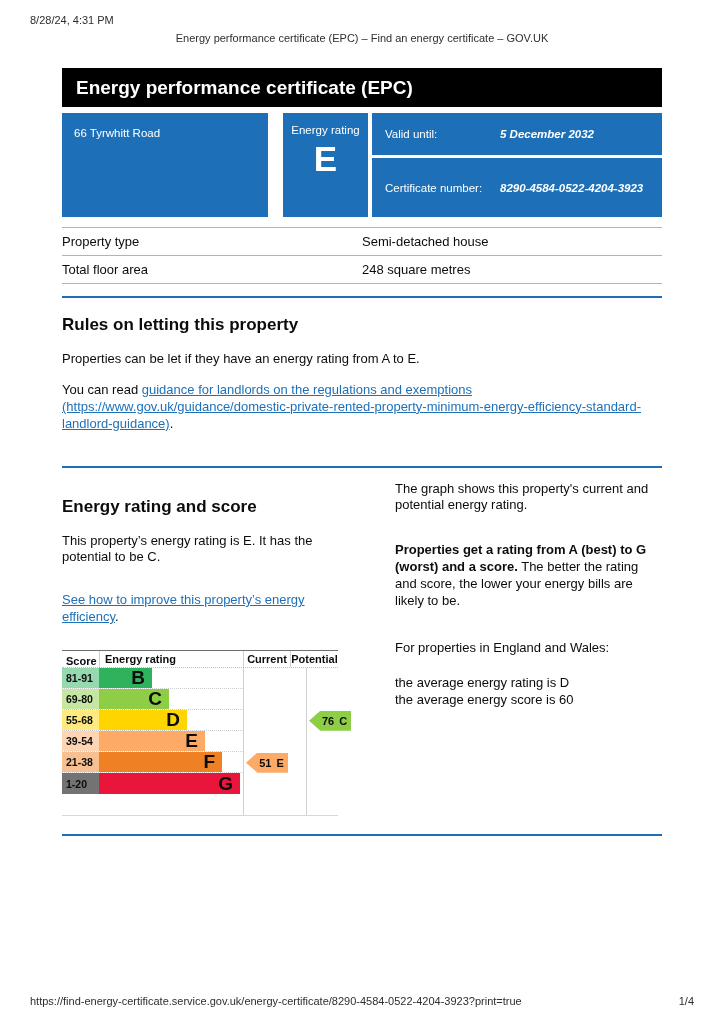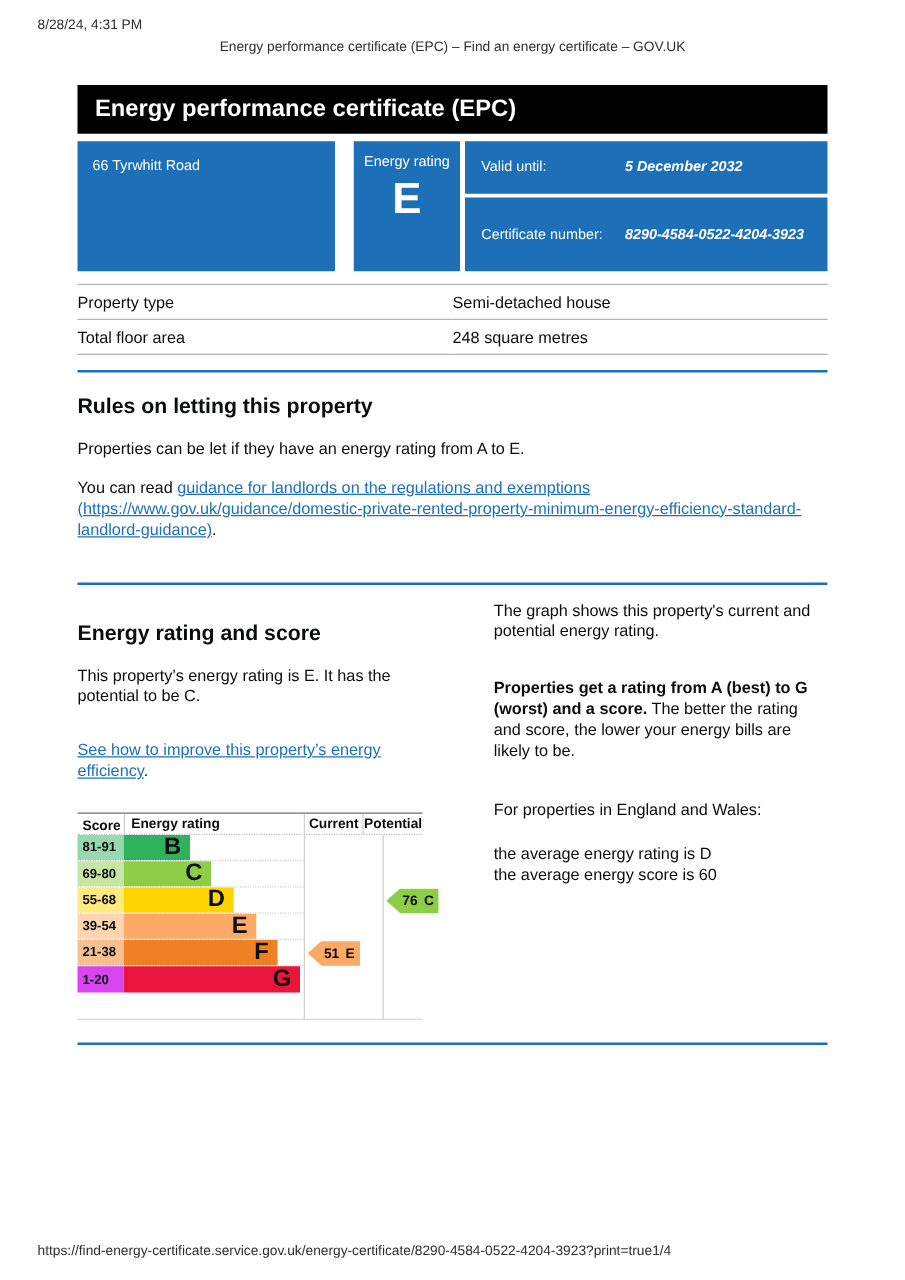--- a/index.html
+++ b/index.html
@@ -14,21 +14,21 @@
   
   .print-header {
     position: absolute; top: 14px; left: 30px; right: 30px;
     font-size: 11px; color: #2e2e2e; height: 14px;
   }
   .print-header .dt { position: absolute; left: 0; top: 0; }
   .print-header .ttl { position: absolute; left: 0; right: 0; top: 18px; text-align: center; }
   .print-footer {
     position: absolute; bottom: 17px; left: 30px; right: 30px;
     font-size: 11px; color: #2e2e2e;
-    display: flex; 
+    display: flex; justify-content: space-between;
   }
 
   
   .content { position: absolute; top: 68px; left: 62px; width: 600px; }
 
   .banner {
     background: #000; color: #fff; height: 39px;
     display: flex; align-items: center; padding-left: 14px;
   }
   .banner h1 { font-size: 19px; font-weight: bold; }
@@ -189,21 +189,21 @@
               </div>
               <div class="band-row">
                 <div class="score-cell" style="background: rgb(253, 213, 178);">39-54</div>
                 <div class="band-bar" style="background: rgb(252, 170, 101); width: 106px;">E</div>
               </div>
               <div class="band-row">
                 <div class="score-cell" style="background: rgb(247, 192, 145);">21-38</div>
                 <div class="band-bar" style="background: rgb(239, 128, 35); width: 123px;">F</div>
               </div>
               <div class="band-row">
-                <div class="score-cell" style="background: #d946ef;">1-20</div>
+                <div class="score-cell" style="background: #737373;">1-20</div>
                 <div class="band-bar" style="background: rgb(233, 21, 59); width: 141px;">G</div>
               </div>
             </div>
           <div class="ratecol col-current">
             <div class="rating-arrow" id="current-arrow" style="background: rgb(252, 170, 101); top: 84.5px;">51 E</div>
           </div>
           <div class="ratecol col-potential">
             <div class="rating-arrow" id="potential-arrow" style="background: rgb(141, 206, 70); top: 42.5px;">76 C</div>
           </div>
         </div>

